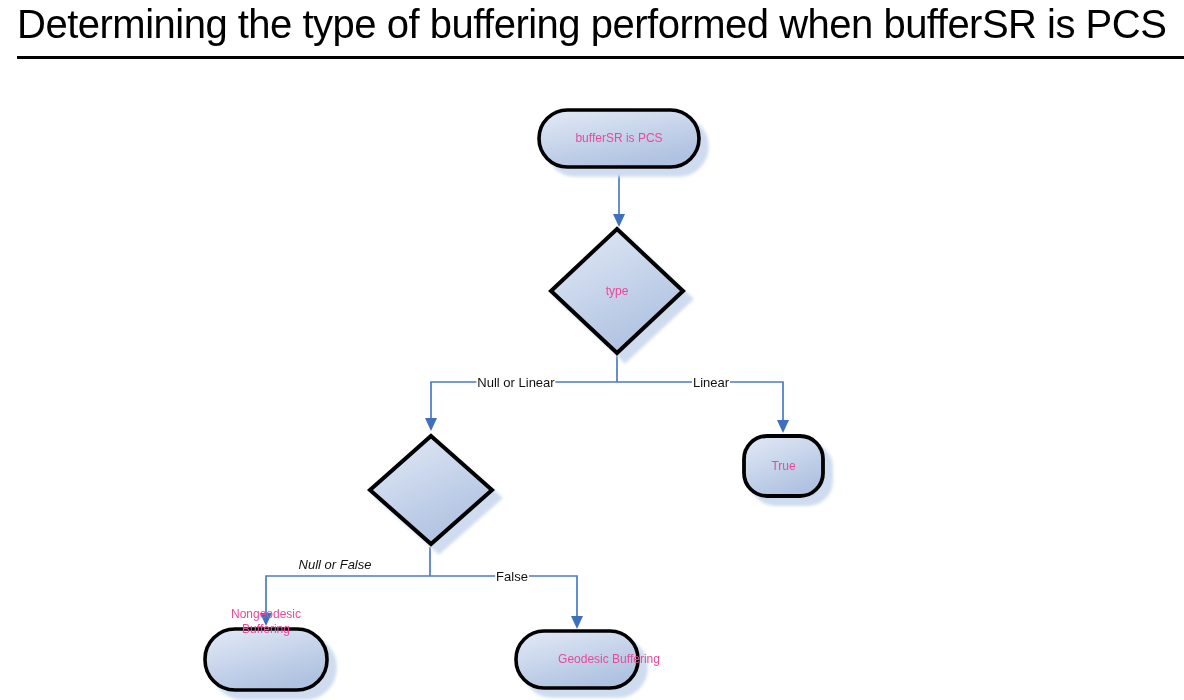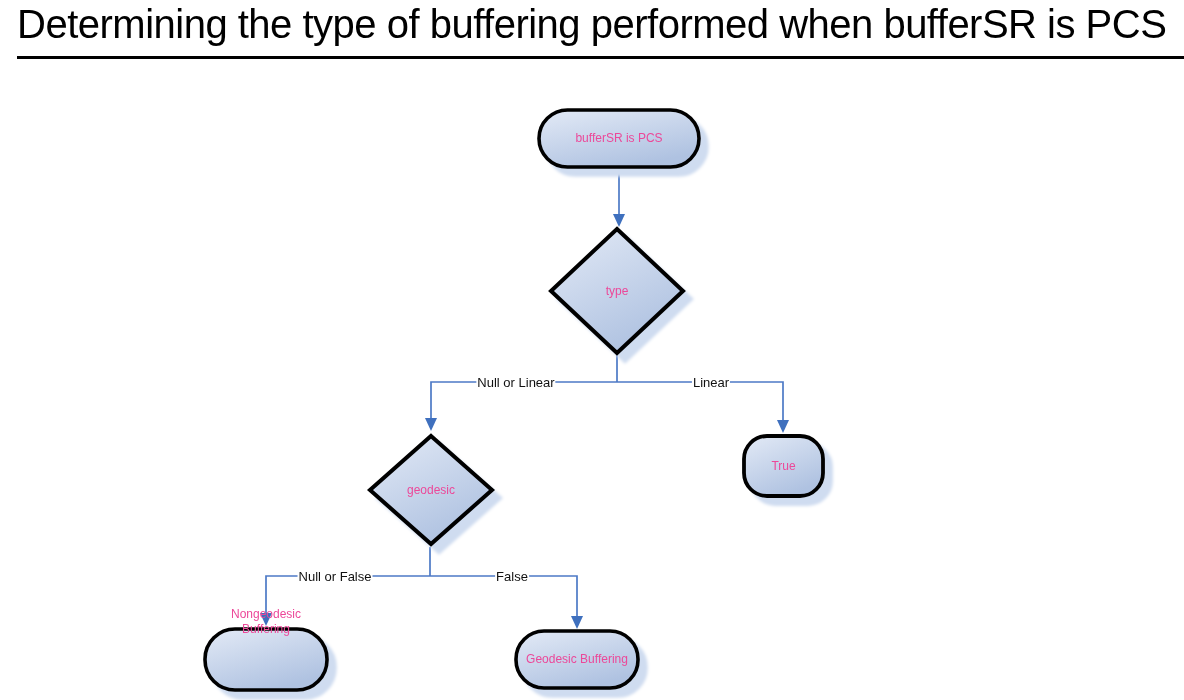--- a/index.html
+++ b/index.html
@@ -84,29 +84,28 @@
       <rect class="shape" x="744" y="436" width="79" height="60" rx="23" stroke-width="3.8"></rect>
       <rect class="shape" x="205" y="629" width="122" height="61" rx="30" stroke-width="3.6"></rect>
       <rect class="shape" x="516" y="631" width="122" height="57" rx="28" stroke-width="3.6"></rect>
     </g>
   </svg>
 
   <div class="node-label" style="left:539px; top:110px; width:160px; height:57px;">bufferSR is PCS</div>
 
   <div class="node-label" style="left:567px; top:261px; width:100px; height:60px;">type</div>
 
-  <div class="node-label" style="left:381px; top:460px; width:100px; height:60px;">geodesic</div>
 
   <div class="node-label" style="left:744px; top:436px; width:79px; height:60px;">True</div>
 
   <div class="node-label" style="left:215px; top:591px; width:102px; height:61px;">Nongeodesic Buffering</div>
 
-  <div class="node-label" style="left:516px; top:631px; width:122px; height:57px;">Geodesic Buffering</div>
+  <div class="node-label" style="left:548px; top:631px; width:122px; height:57px;">Geodesic Buffering</div>
 
   <span class="edge-label" style="left:516px; top:382px;">Null or Linear</span>
 
   <span class="edge-label" style="left:711px; top:382px;">Linear</span>
 
-  <span class="edge-label" style="left:335px; top:576px;">Null or False</span>
+  <span class="edge-label" style="left:335px; top:564px;font-style:italic;">Null or False</span>
 
   <span class="edge-label" style="left:512px; top:576px;">False</span>
 
 </div>
 
 </body></html>

